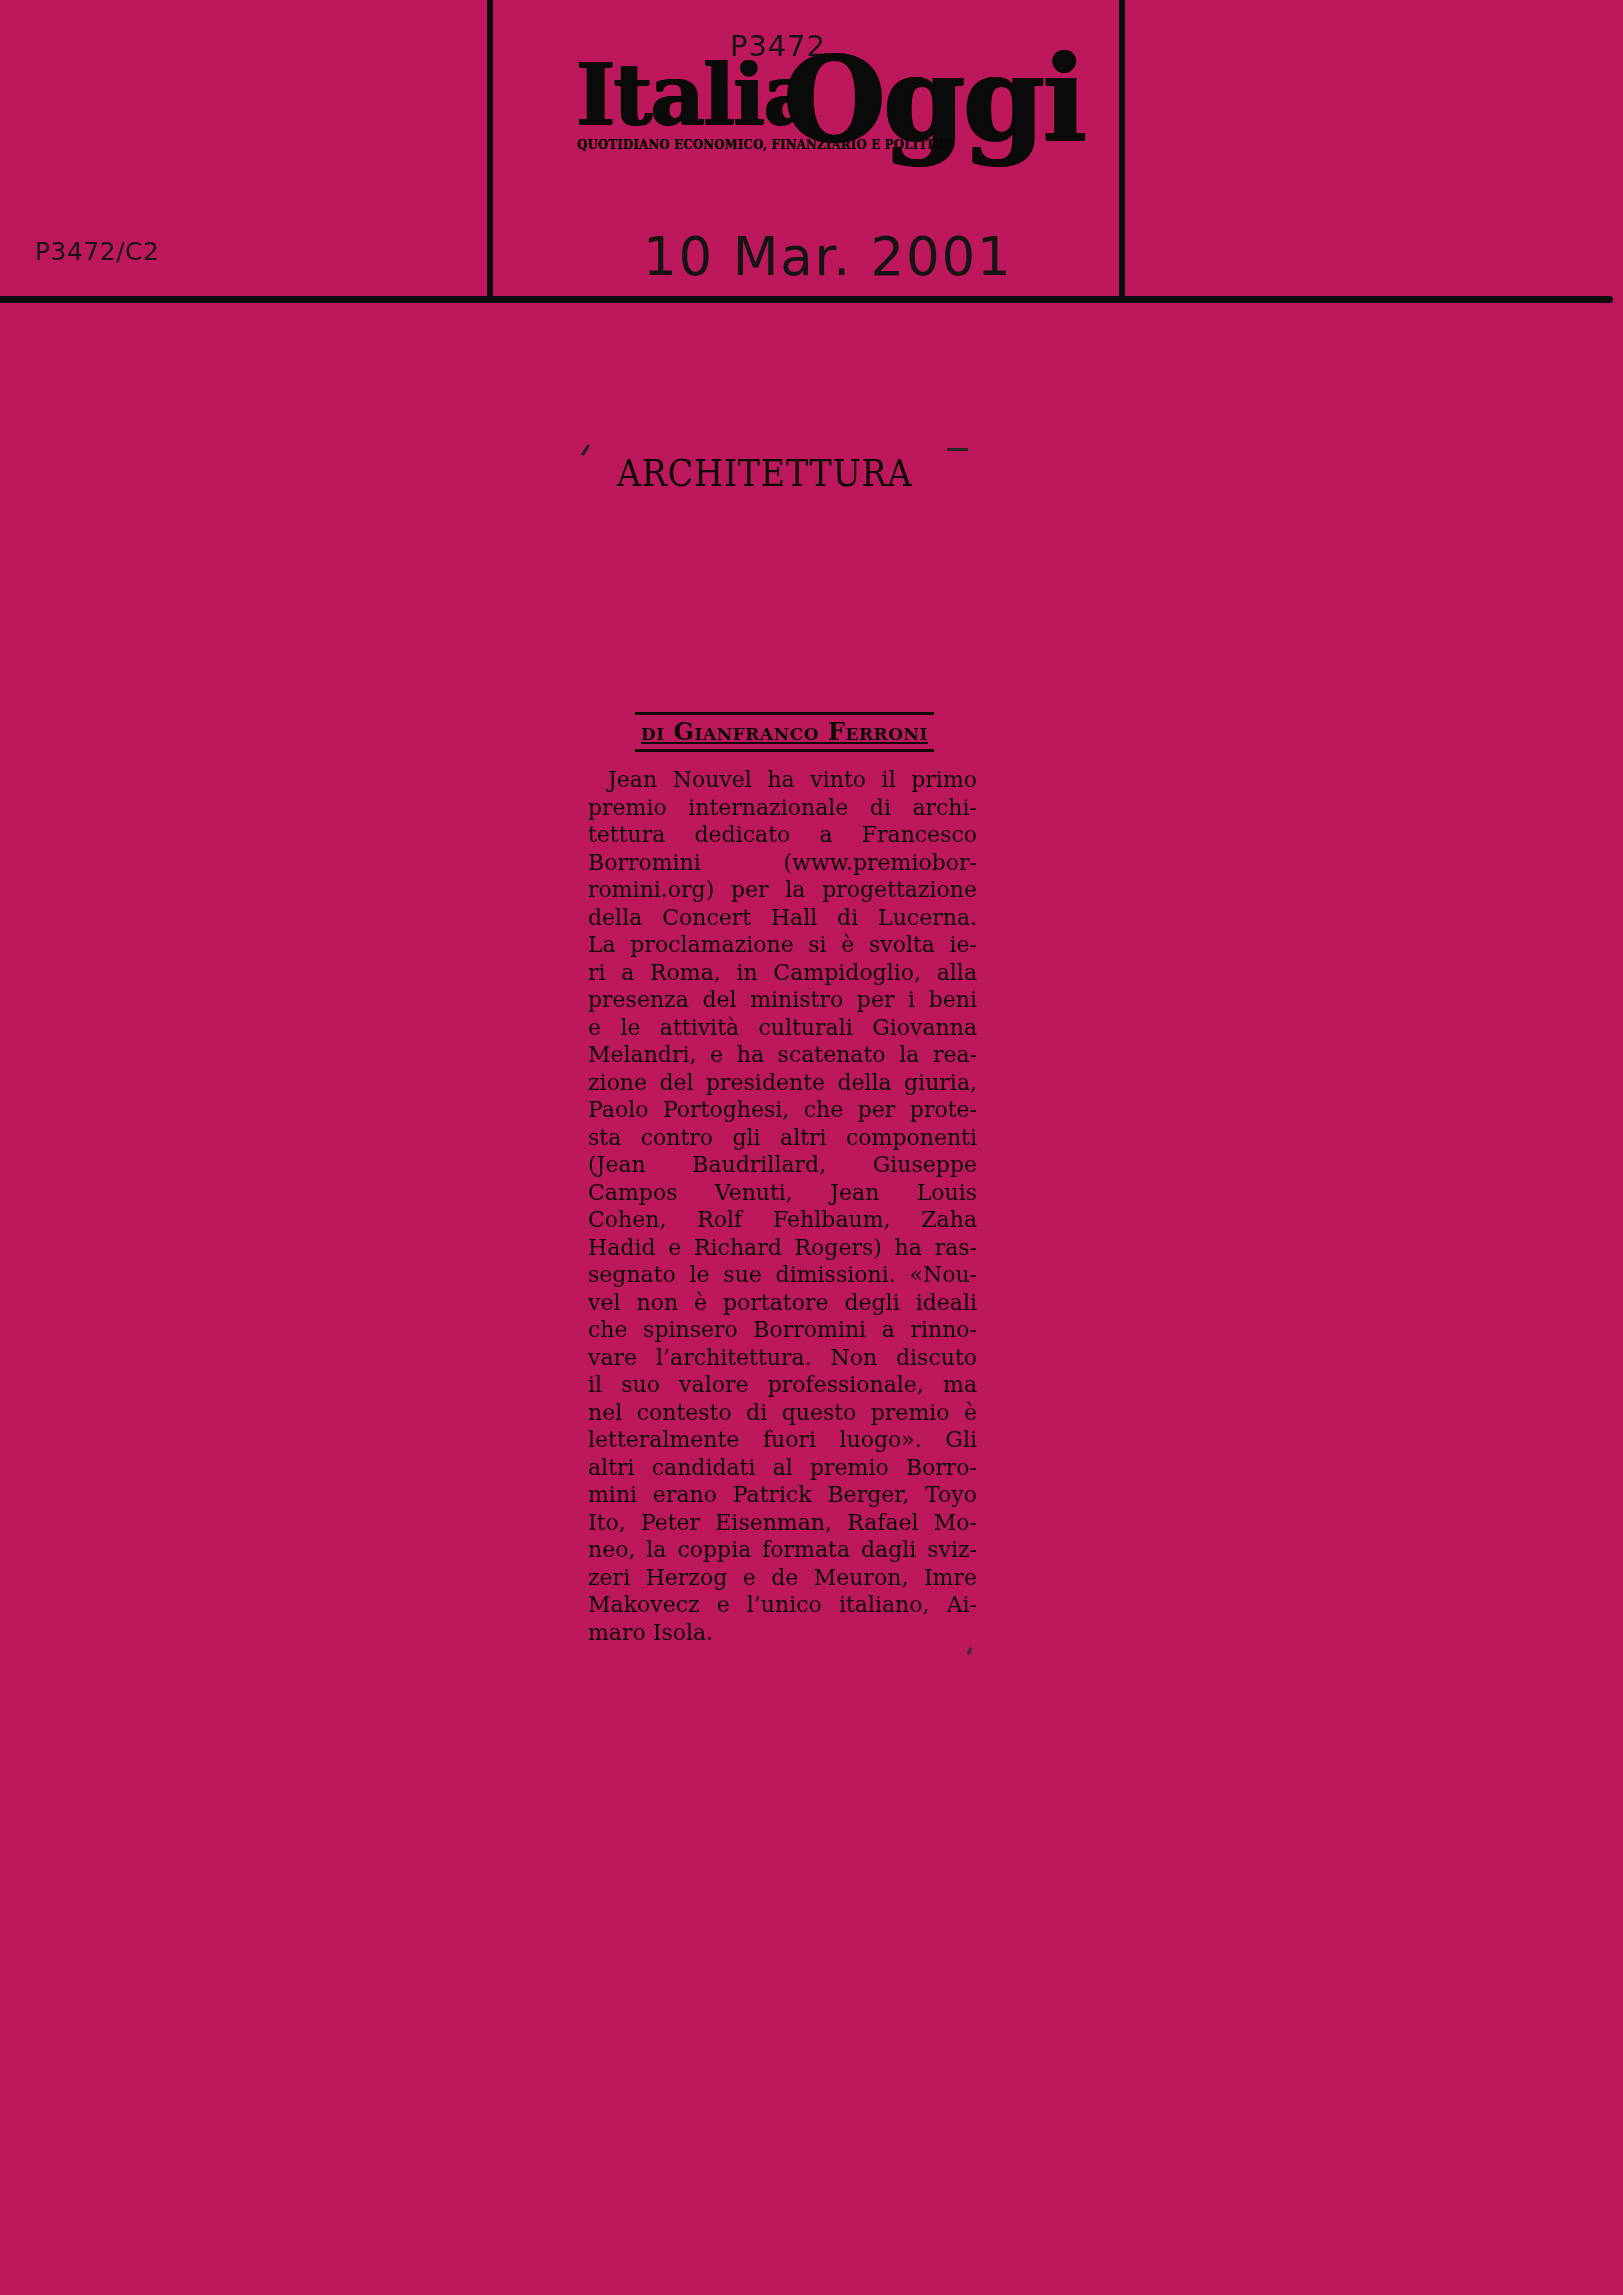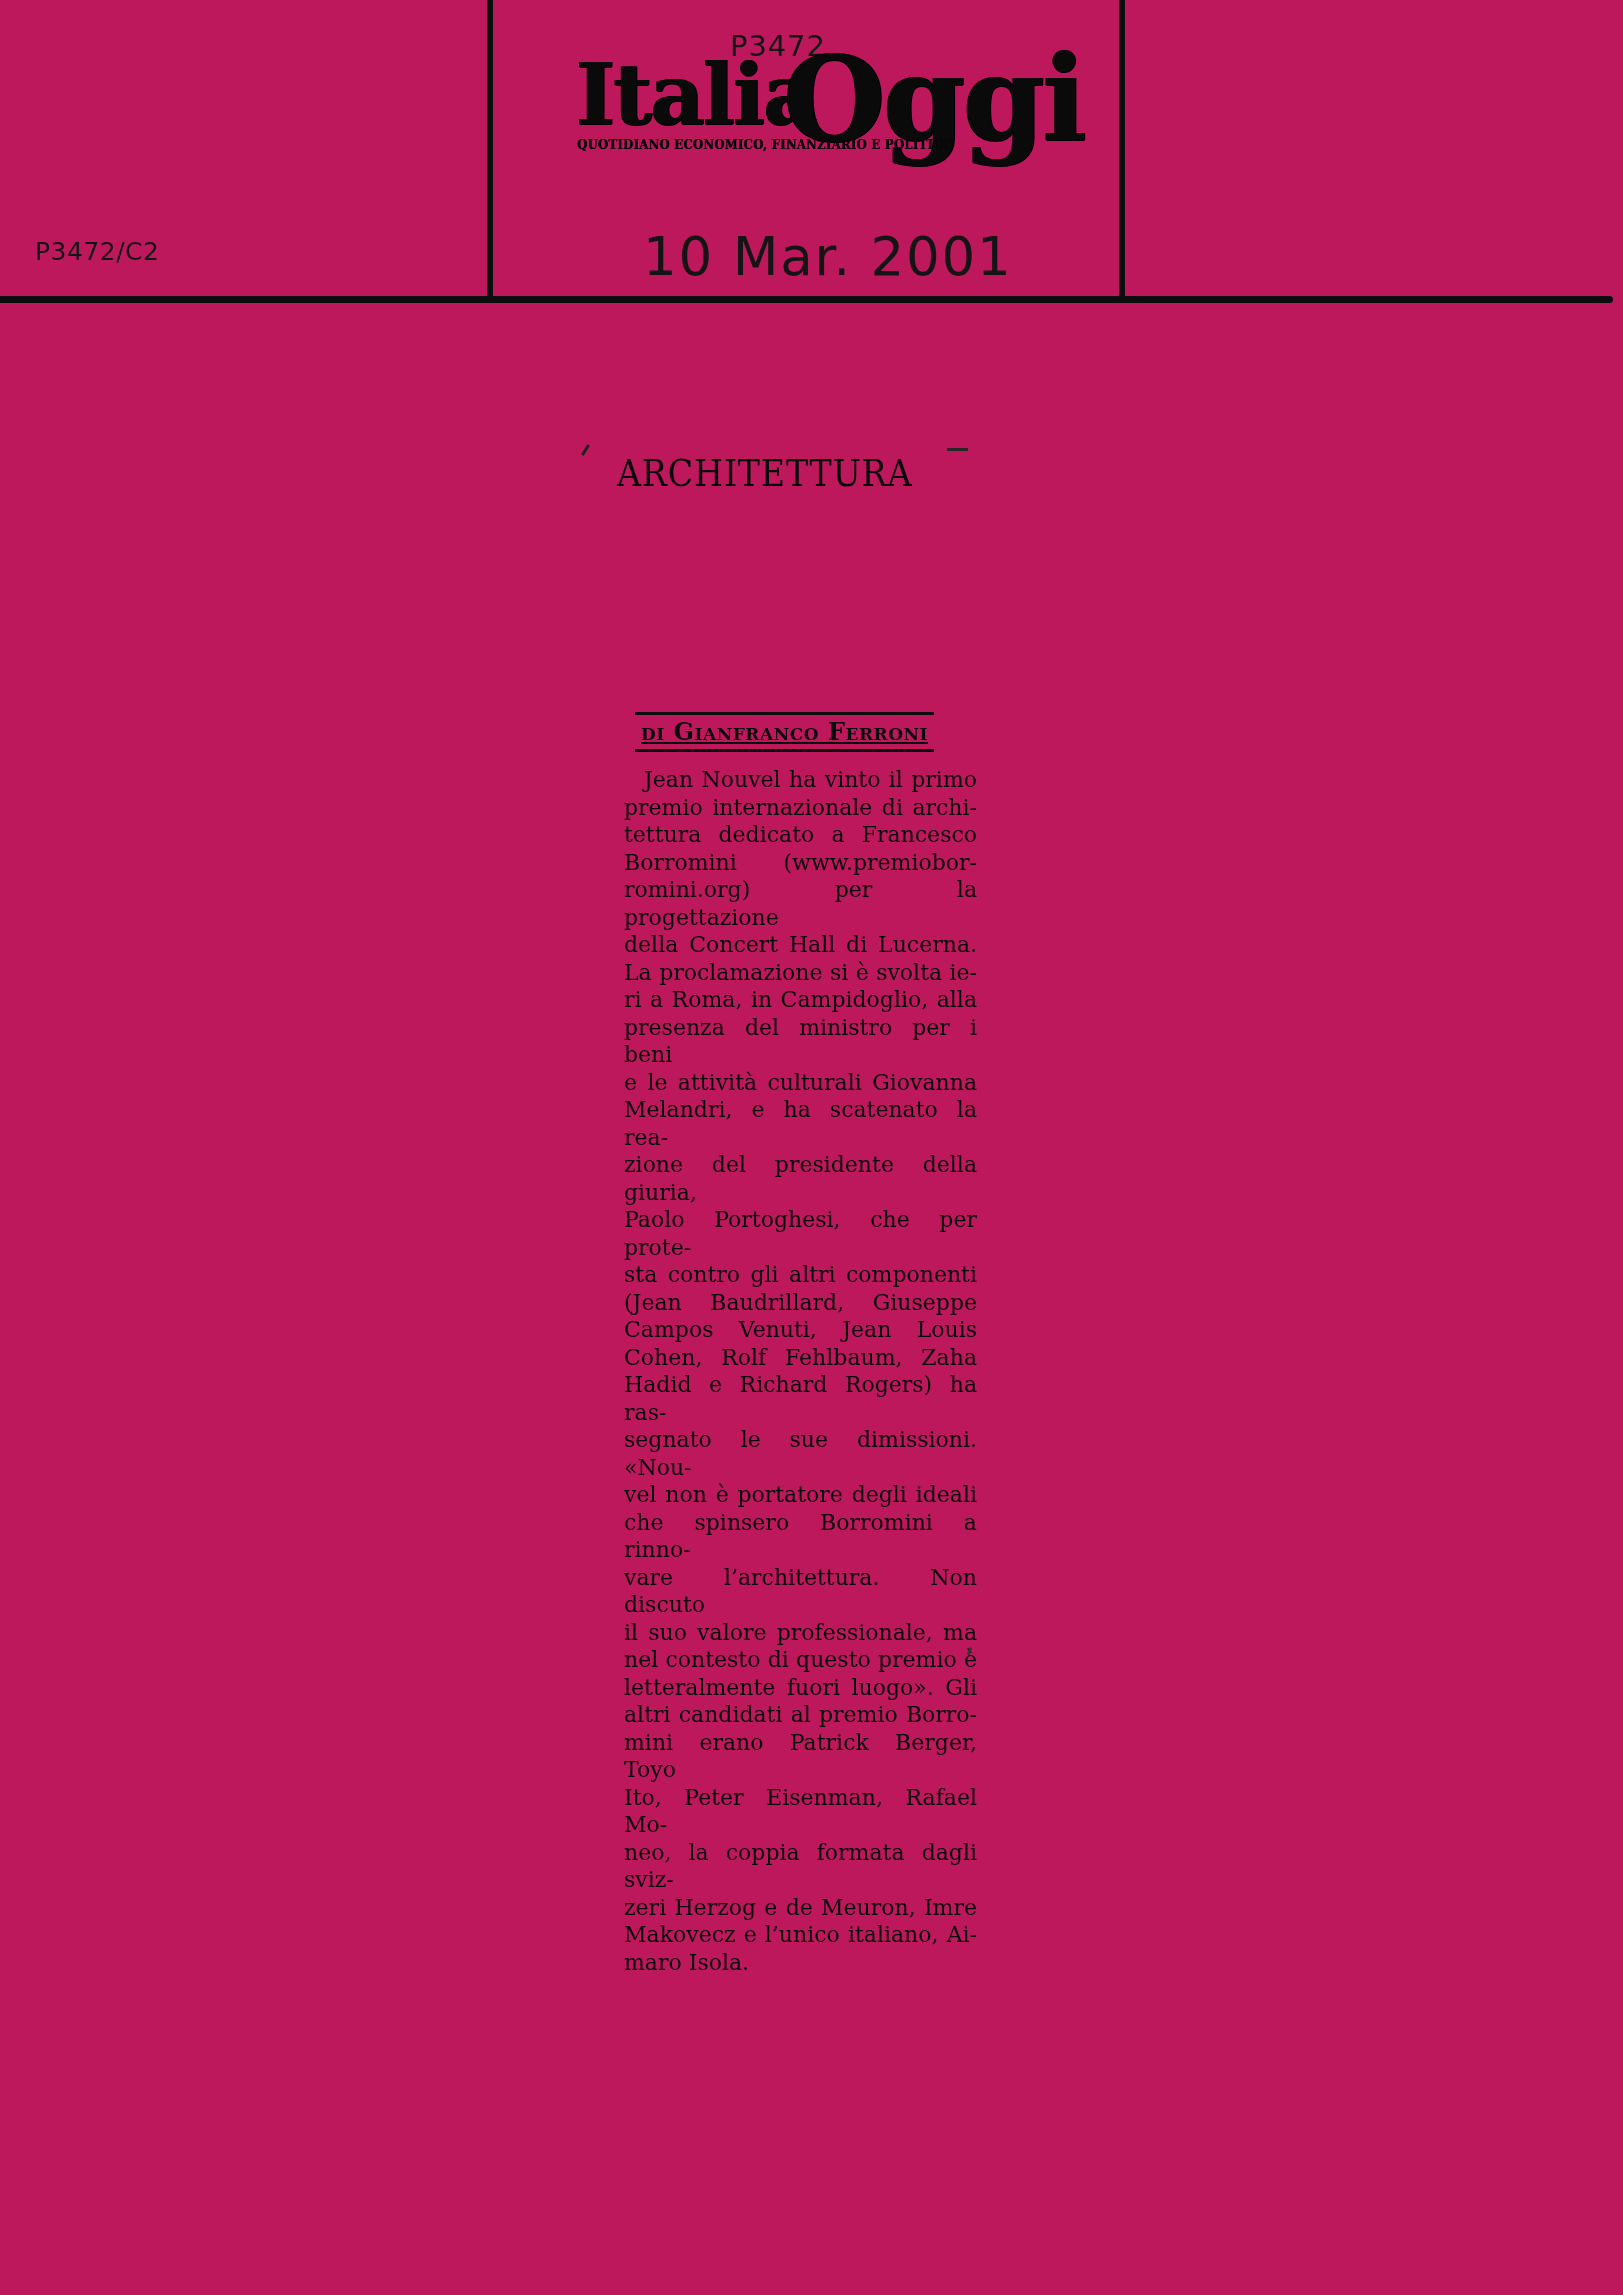--- a/index.html
+++ b/index.html
@@ -84,21 +84,20 @@
     font-size:24px;line-height:26px;letter-spacing:0.5px;
     white-space:nowrap;
   }
   #body-col{
     position:absolute;left:588px;top:766px;width:389px;
     font-size:22px;line-height:27.5px;
   }
   .para .bodyline{
     text-align:justify;
     text-align-last:justify;
-    margin-left:36px;
   }
   .para .bodyline:first-child{text-indent:20px;}
   .para .bodyline:last-child{text-align-last:left;}
   #tick-mark-2{
     position:absolute;left:968px;top:1647px;
     width:2.8px;height:8.3px;background:#333;
     transform:rotate(20deg);border-radius:1.8px;
   }
 </style>
 </head>

